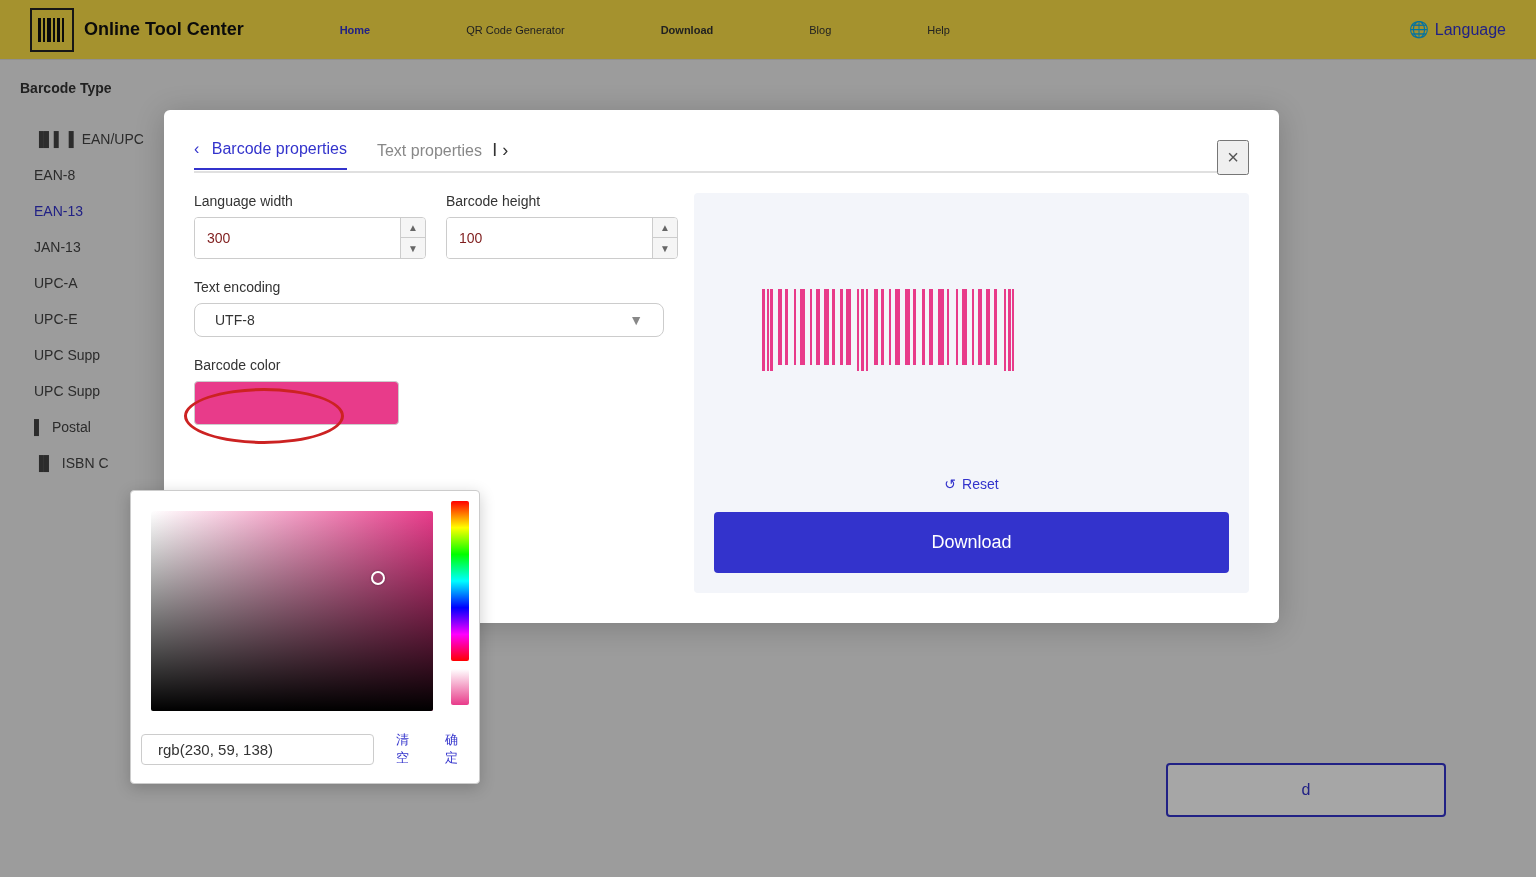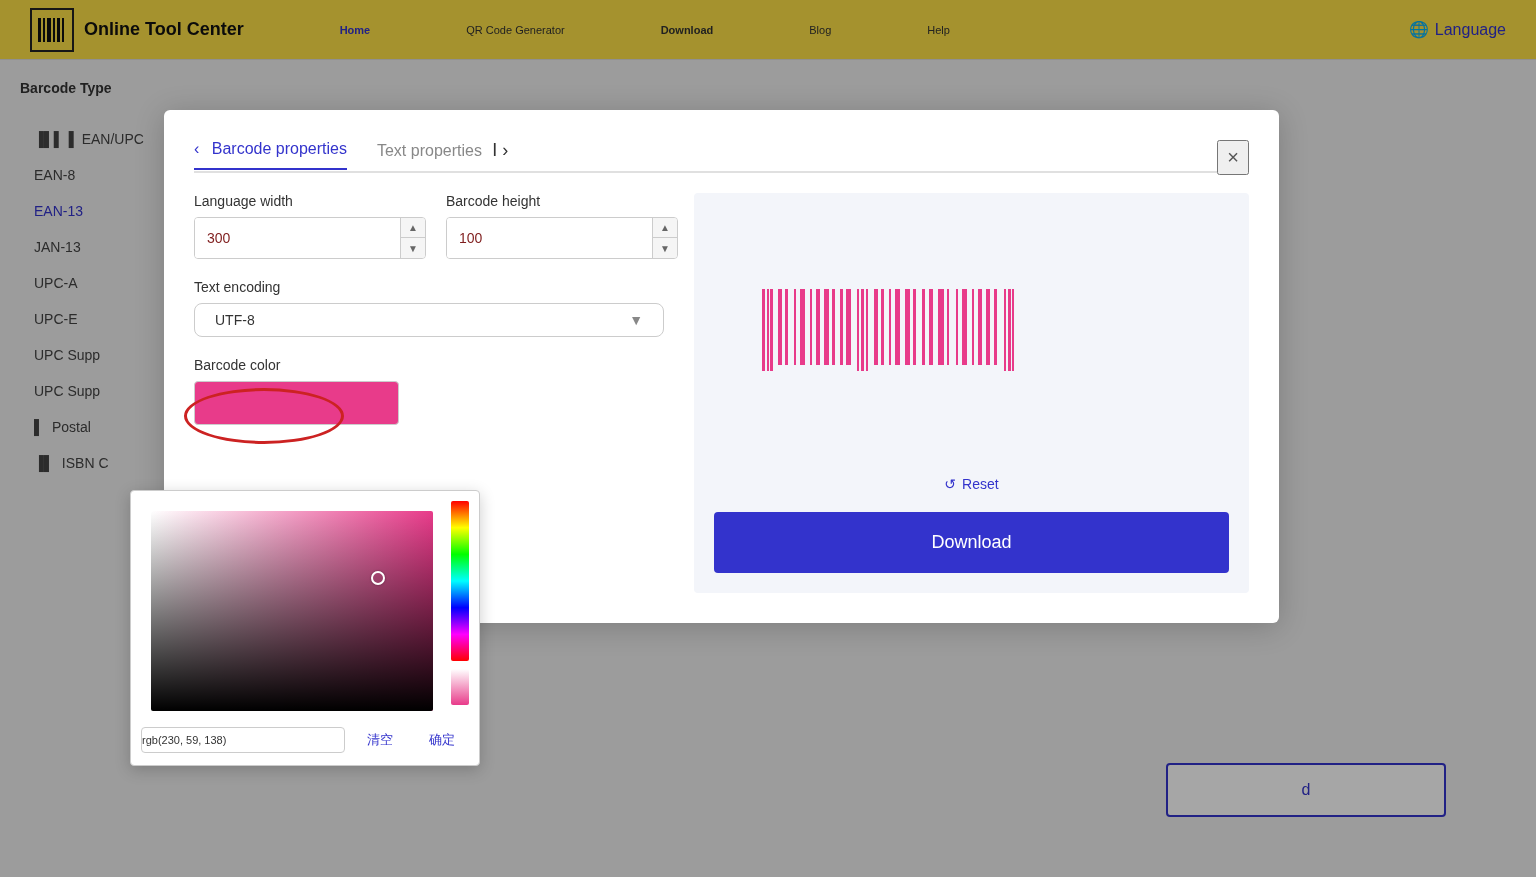--- a/index.html
+++ b/index.html
@@ -293,22 +293,22 @@
     }
     .color-picker-bottom {
       display: flex;
       align-items: center;
       padding: 6px 10px 0 10px;
       gap: 8px;
     }
     .color-picker-hex {
       border: 1px solid #ccc;
       border-radius: 4px;
-      padding: 6px 0;
-      font-size: 11px;
+      padding: 6px 16px;
+      font-size: 15px;
       color: #333;
       flex: 1;
     }
     .color-picker-btn {
       padding: 6px 14px;
       font-size: 13px;
       border: none;
       border-radius: 4px;
       cursor: pointer;
       background: none;

